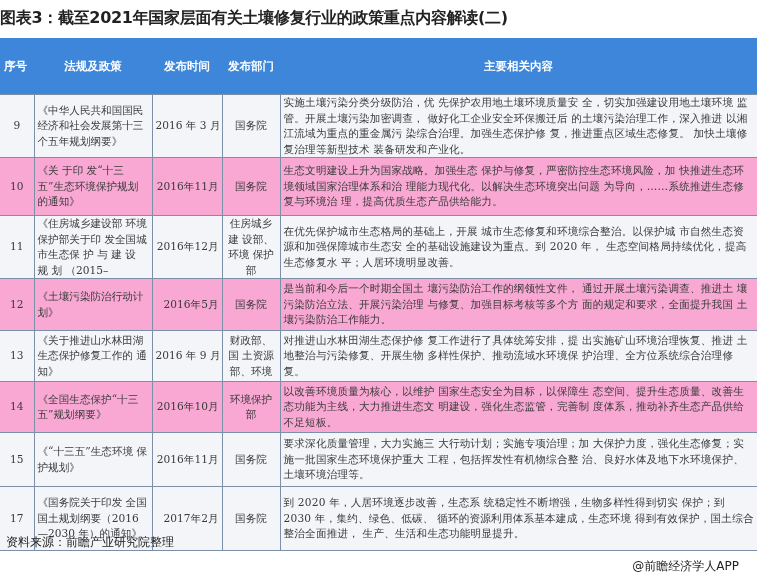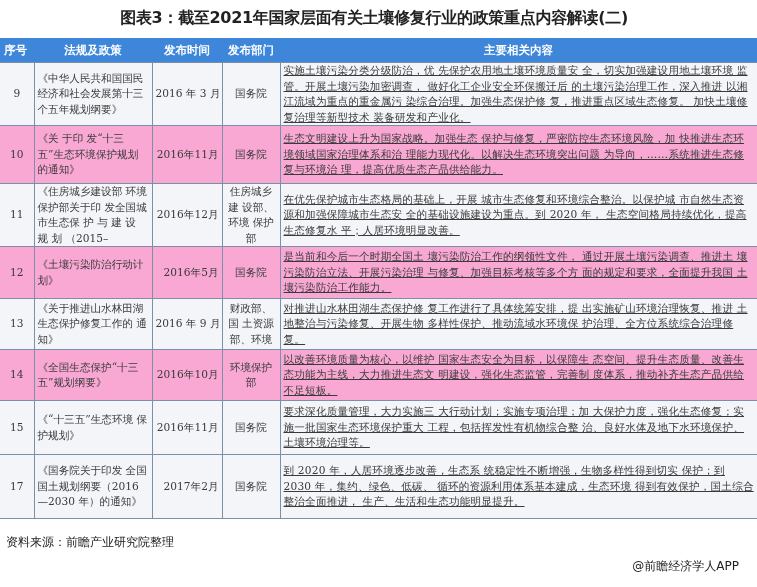--- a/index.html
+++ b/index.html
@@ -2,46 +2,46 @@
 <html><head>
 <meta charset="utf-8">
 <style>
   html, body { margin: 0; padding: 0; }
   body {
     width: 757px; height: 587px; background: #ffffff; overflow: hidden;
     font-family: "DejaVu Serif", "Liberation Serif", serif; color: #333;
     position: relative;
   }
   .title {
-    position: absolute; left: 0; top: 8px; width: 628px; text-align: right;
+    position: absolute; left: 0; top: 8px; width: 628px; text-align: left;
     font-family: "DejaVu Sans", "Liberation Sans", sans-serif;
     font-size: 16px; font-weight: bold; color: #222; letter-spacing: -0.3px;
   }
   table.policy {
     position: absolute; left: 0; top: 38px; width: 757px;
     border-collapse: collapse; table-layout: fixed;
   }
   table.policy th {
     background: #3e86d9; color: #ffffff; font-size: 11.5px; font-weight: bold;
-    height: 24px; padding: 0 4px; text-align: center; white-space: nowrap;
+    height: 24px; padding: 16px 4px; text-align: center; white-space: nowrap;
     font-family: "DejaVu Serif", serif;
   }
   table.policy th.left { text-align: left; }
   table.policy td {
     border: 1px solid #7b8fa6; font-size: 10.6px; line-height: 15.5px;
     padding: 0 3px; vertical-align: middle; color: #3a3a3a; overflow: hidden;
   }
   table.policy td.num { text-align: center; }
   table.policy td.date { text-align: right; white-space: nowrap; }
   table.policy td.dept { text-align: center; }
   table.policy td.content { letter-spacing: 0.2px; }
   table.policy tr.odd td { background: #f3f5f8; }
   table.policy tr.even td { background: #f9a8d4; }
   table.policy td:first-child { border-left: none; }
-  table.policy td:last-child { border-right: none; text-decoration: underline; }
+  table.policy td:last-child { border-right: none; }
   .footer-src {
     position: absolute; left: 6px; top: 534px;
     font-family: "DejaVu Sans", "Liberation Sans", sans-serif;
     font-size: 12px; color: #222;
   }
   .footer-brand {
     position: absolute; right: 18px; top: 558px;
     font-family: "DejaVu Sans", "Liberation Sans", sans-serif;
     font-size: 12px; color: #222; margin-left: 8px;
   }

